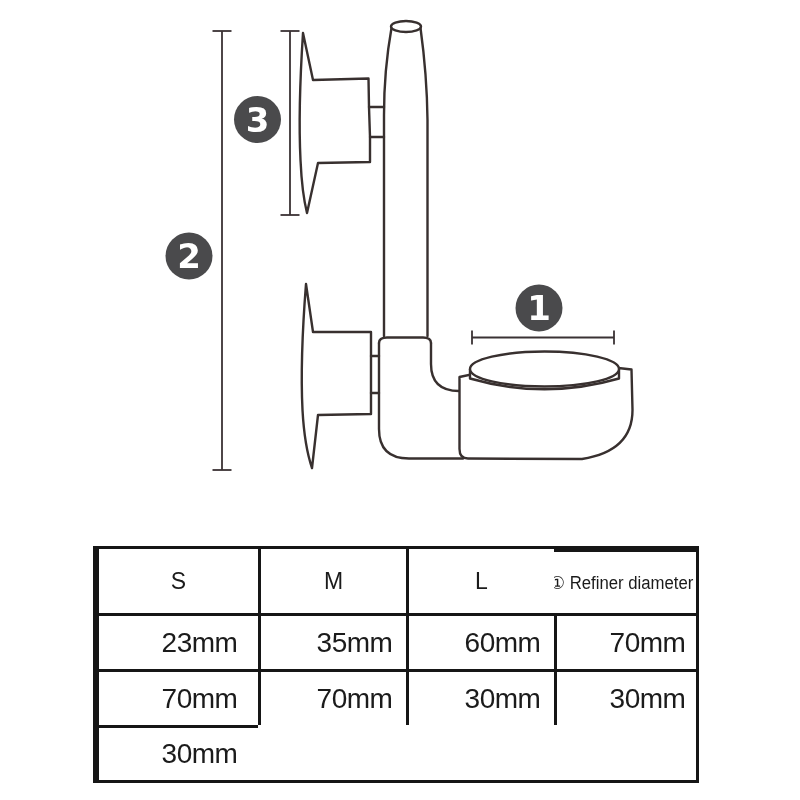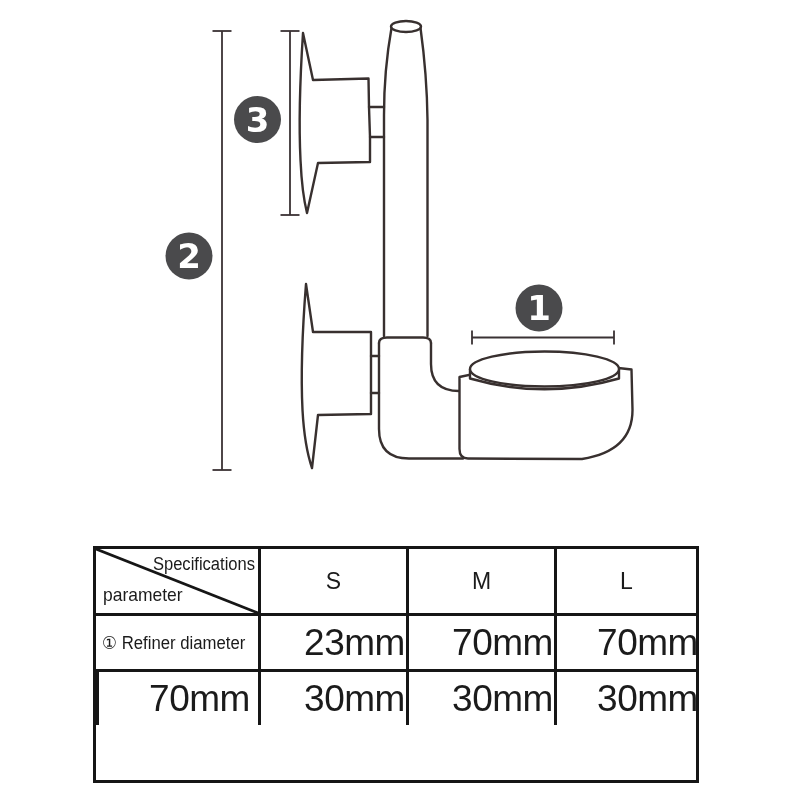--- a/index.html
+++ b/index.html
@@ -21,21 +21,21 @@
   .corner .spec{position:absolute;top:5px;right:3px;font-size:18px;
                 transform:scaleX(.92);transform-origin:right center;white-space:nowrap;}
   .corner .param{position:absolute;bottom:7px;left:7px;font-size:19px;
                  transform:scaleX(.92);transform-origin:left center;white-space:nowrap;}
   .col-head{font-size:23px;}
   .row-label{justify-content:center;padding-left:4px;}
   .row-label span{white-space:nowrap;transform-origin:left center;}
   .lbl-1{font-size:18px;transform:scaleX(.93);}
   .lbl-2{font-size:16px;transform:scaleX(.80);}
   .lbl-3{font-size:15px;transform:scaleX(.80);}
-  .val{font-size:37px;letter-spacing:-0.5px;padding-left:42px;}
+  .val{font-size:28px;letter-spacing:-0.5px;padding-left:42px;}
 
   
   .ln{fill:none;stroke:#38302f;stroke-width:2.4;stroke-linecap:round;stroke-linejoin:round;}
   .fillw{fill:#ffffff;stroke:#38302f;stroke-width:2.4;stroke-linejoin:round;}
   .dim{fill:none;stroke:#3a3234;stroke-width:1.8;stroke-linecap:butt;}
   .callout-circle{fill:#4a4a4c;stroke:none;}
   .callout-num{fill:#ffffff;font-family:"DejaVu Sans","Liberation Sans",sans-serif;
                font-weight:700;font-size:34px;text-anchor:middle;}
 </style>
 </head>
@@ -101,35 +101,30 @@
       <text class="callout-num" x="189" y="268">2</text>
     </g>
     <g>
       <circle class="callout-circle" cx="257.5" cy="119.5" r="23.5"></circle>
       <text class="callout-num" x="257.5" y="131.5">3</text>
     </g>
   </svg>
 
   <div class="spec-table">
 
-    <div class="cell corner">
-      <svg viewBox="0 0 159 61" preserveAspectRatio="none">
-        <line x1="0" y1="0" x2="159" y2="61" stroke="#161616" stroke-width="2.6"></line>
-      </svg>
-      <span class="spec">Specifications</span>
-      <span class="param">parameter</span>
-    </div>
     <div class="cell col-head bl">S</div>
     <div class="cell col-head bl">M</div>
     <div class="cell col-head bl">L</div>
 
     <div class="cell row-label bt">
       <span class="lbl-1">① Refiner diameter</span>
     </div>
     <div class="cell val bl bt">23mm</div>
+    <div class="cell val bl bt">35mm</div>
+    <div class="cell val bl bt">60mm</div>
 
     <div class="cell val bl bt">70mm</div>
     <div class="cell val bl bt">70mm</div>
     <div class="cell val bl bt">70mm</div>
 
     <div class="cell val bl bt">30mm</div>
     <div class="cell val bl bt">30mm</div>
     <div class="cell val bl bt">30mm</div>
   </div>
 </div>

